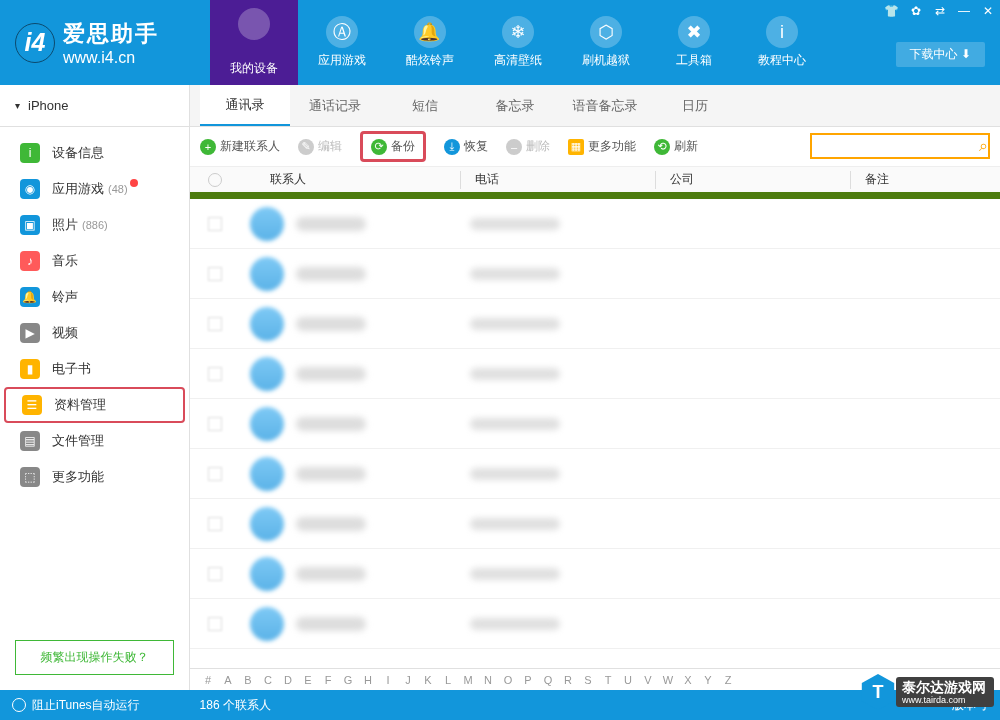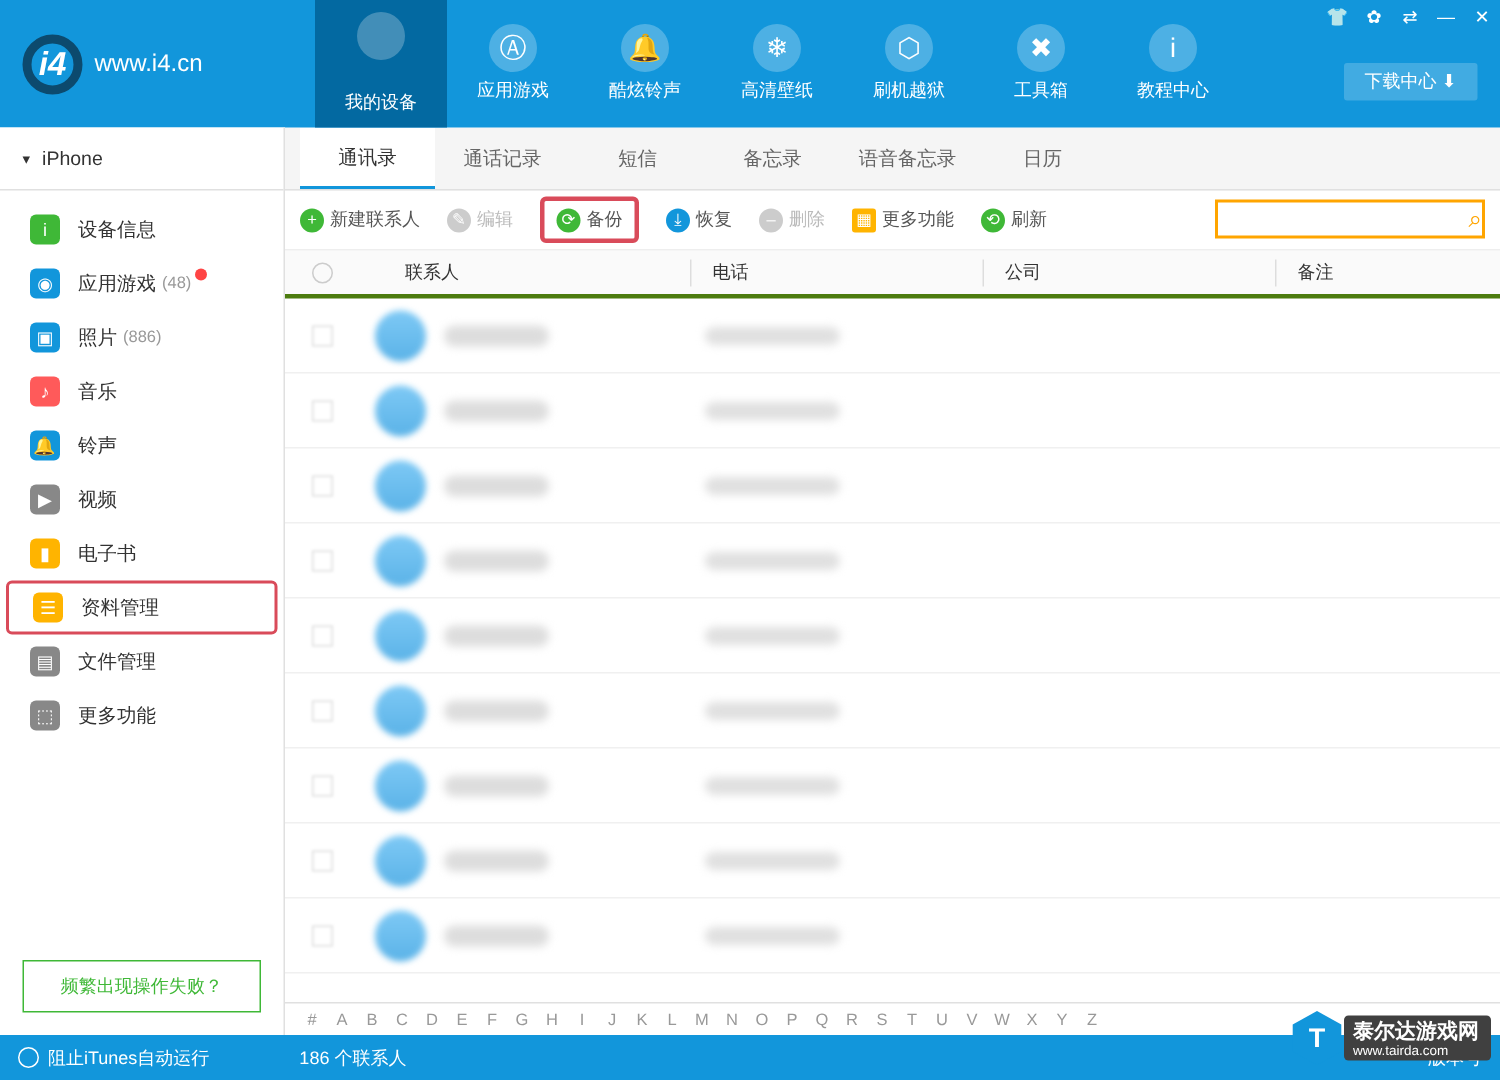--- a/index.html
+++ b/index.html
@@ -1,28 +1,28 @@
 <!DOCTYPE html>
 <html><head>
 <meta charset="utf-8">
 <style>
 * { margin: 0; padding: 0; box-sizing: border-box; font-family: "Microsoft YaHei", Arial, sans-serif; }
 body { width: 1000px; height: 720px; background: #fff; overflow: hidden; position: relative; }
 
 
 .header { height: 85px; background: #1296db; display: flex; position: relative; }
 .logo-area { width: 190px; display: flex; align-items: center; padding-left: 15px; }
-.logo-icon { width: 40px; height: 40px; border: 6px solid #0c4a6e; border-radius: 50%; display: flex; align-items: center; justify-content: center; margin-right: 8px; font-style: italic; font-weight: bold; color: #fff; font-size: 22px; }
+.logo-icon { width: 40px; height: 40px; border: 1px solid #0c4a6e; border-radius: 50%; display: flex; align-items: center; justify-content: center; margin-right: 8px; font-style: italic; font-weight: bold; color: #fff; font-size: 25px; }
 .logo-text { display: flex; flex-direction: column; color: #fff; }
 .logo-title { font-size: 22px; font-weight: bold; letter-spacing: 2px; }
 .logo-url { font-size: 16px; }
 
 .top-nav { display: flex; flex: 1; padding-left: 20px; }
 .top-nav-item { width: 88px; display: flex; flex-direction: column; align-items: center; justify-content: center; color: #fff; cursor: pointer; }
-.top-nav-item.active { background: #0369a1; gap: 16px; }
+.top-nav-item.active { background: #4c1d95; gap: 16px; }
 .top-nav-icon { width: 32px; height: 32px; border-radius: 50%; background: rgba(255,255,255,0.25); display: flex; align-items: center; justify-content: center; font-size: 18px; margin-bottom: 4px; }
 .top-nav-label { font-size: 12px; }
 
 .window-ctrls { position: absolute; top: 0; right: 0; display: flex; height: 22px; }
 .window-ctrls span { width: 24px; display: flex; align-items: center; justify-content: center; color: #fff; font-size: 12px; cursor: pointer; }
 .download-center { position: absolute; top: 42px; right: 15px; background: rgba(255,255,255,0.2); color: #fff; font-size: 12px; padding: 4px 14px; border-radius: 2px; cursor: pointer; }
 
 
 .sub-tabs { height: 42px; background: #f5f5f5; border-bottom: 1px solid #e0e0e0; display: flex; padding-left: 200px; }
 .sub-tab { width: 90px; display: flex; align-items: center; justify-content: center; font-size: 13px; color: #666; cursor: pointer; }
@@ -44,21 +44,21 @@
 .main { position: absolute; top: 127px; left: 190px; right: 0; bottom: 30px; display: flex; flex-direction: column; }
 .toolbar { height: 40px; display: flex; align-items: center; padding: 0 10px; border-bottom: 1px solid #eee; position: relative; }
 .tool-btn { display: flex; align-items: center; font-size: 12px; color: #555; margin-right: 18px; cursor: pointer; }
 .tool-btn.disabled { color: #bbb; }
 .tool-btn.highlight { border: 3px solid #d94b5a; border-radius: 4px; padding: 4px 8px; }
 .tool-icon { width: 16px; height: 16px; border-radius: 50%; margin-right: 4px; display: flex; align-items: center; justify-content: center; font-size: 11px; color: #fff; }
 .search-box { position: absolute; right: 10px; top: 6px; width: 180px; height: 26px; border: 2px solid #ffa500; display: flex; align-items: center; }
 .search-box input { flex: 1; border: none; outline: none; padding: 0 6px; font-size: 12px; }
 .search-icn { width: 24px; color: #ffa500; text-align: center; }
 
-.col-header { height: 32px; display: flex; align-items: center; border-bottom: 3px solid #4d7c0f; font-size: 12px; color: #333; background: #fafafa; }
+.col-header { height: 32px; display: flex; align-items: center; border-bottom: 7px solid #4d7c0f; font-size: 12px; color: #333; background: #fafafa; }
 .col-check { width: 50px; display: flex; justify-content: center; }
 .col-contact { width: 220px; padding-left: 30px; }
 .col-phone { width: 180px; }
 .col-company { width: 180px; }
 .col-note { flex: 1; }
 .check-circle { width: 14px; height: 14px; border: 1px solid #ccc; border-radius: 50%; }
 
 .rows { flex: 1; overflow: hidden; }
 .contact-row { height: 50px; display: flex; align-items: center; border-bottom: 1px solid #f0f0f0; }
 .row-check { width: 50px; display: flex; justify-content: center; }
@@ -85,20 +85,21 @@
 .wm-url { font-size: 9px; display: block; font-weight: normal; }
 .col-sep { width:1px; height:18px; background:#ddd; margin-right:14px; }
 </style>
 </head>
 <body>
 
 <div class="header">
   <div class="logo-area">
     <div class="logo-icon">i4</div>
     <div class="logo-text">
+      <span class="logo-title">爱思助手</span>
       <span class="logo-url">www.i4.cn</span>
     </div>
   </div>
   <div class="top-nav" id="top-nav">
       <div class="top-nav-item active">
         <div class="top-nav-icon"></div>
         <div class="top-nav-label">我的设备</div>
       </div>
       <div class="top-nav-item">
         <div class="top-nav-icon">Ⓐ</div>

